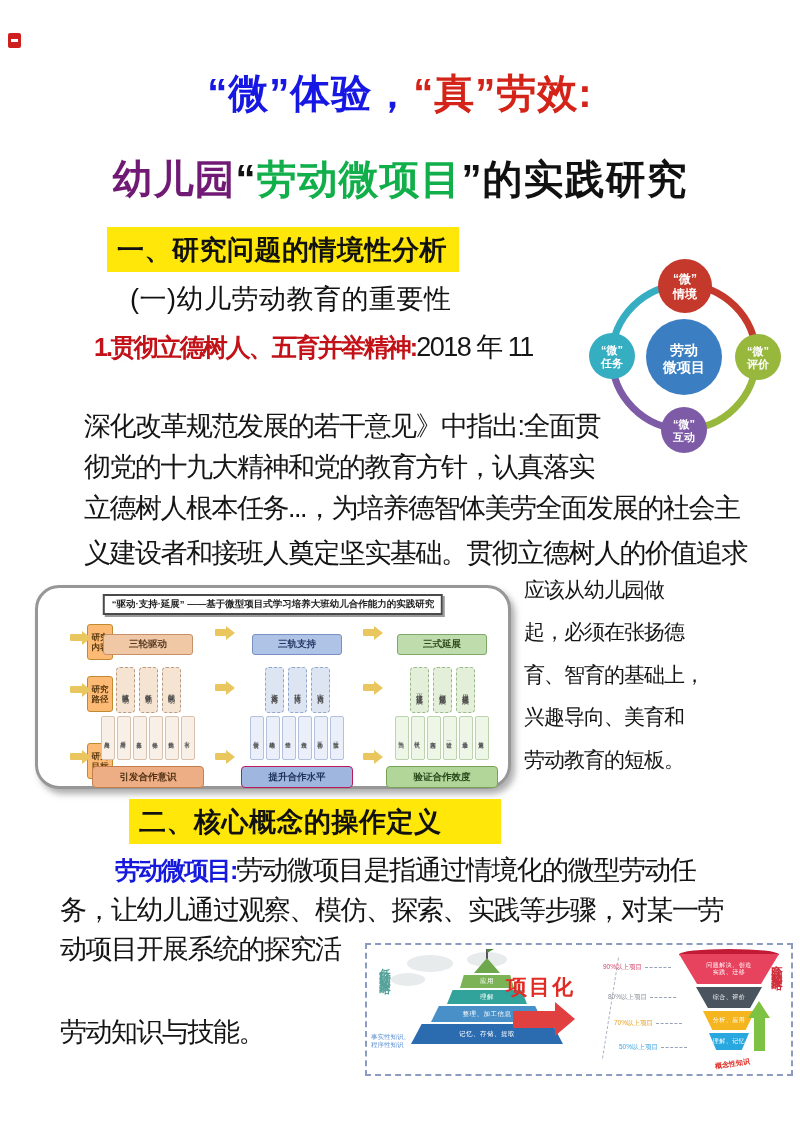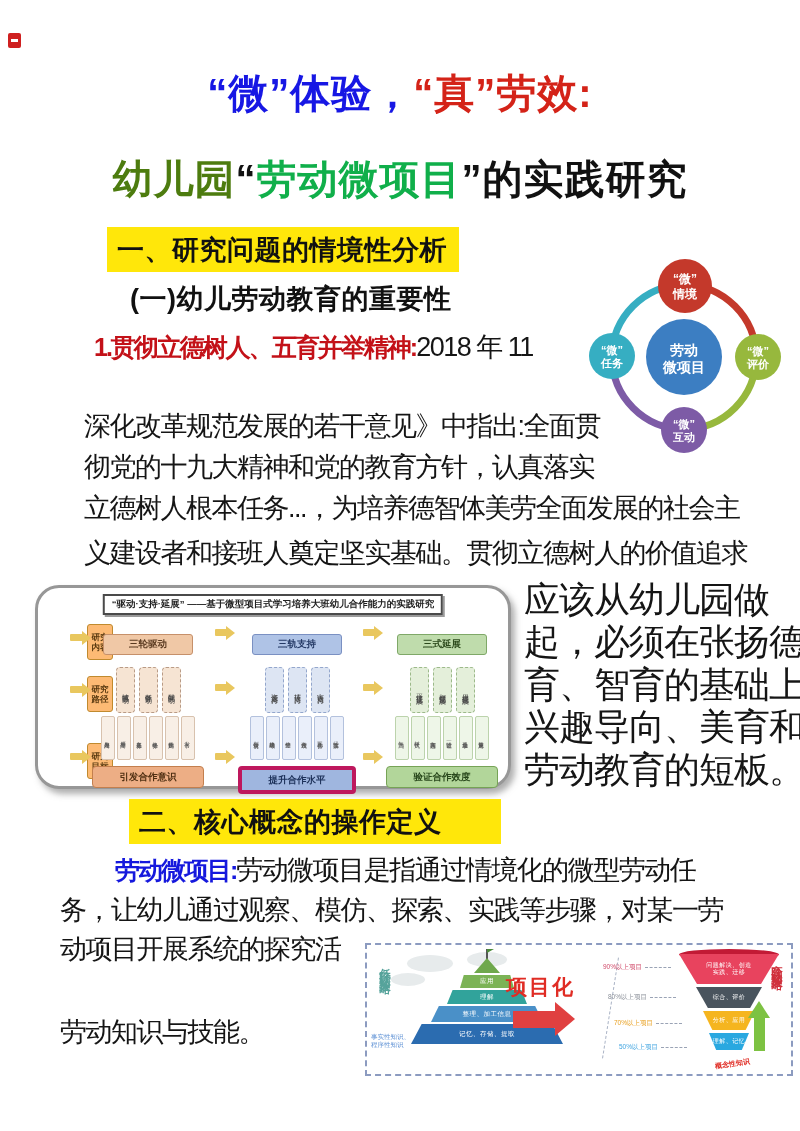--- a/index.html
+++ b/index.html
@@ -12,30 +12,30 @@
   #corner-mark{left:8px;top:33px;width:13px;height:15px;background:#cf2020;border-radius:2px;}
   #corner-mark:after{content:"";position:absolute;left:3px;top:3px;width:7px;height:9px;background:#fff;
         box-shadow:inset 0 -3px 0 #cf2020, inset 0 3px 0 #cf2020;}
 
   
   .title-line{left:0;width:800px;text-align:center;font-weight:900;font-size:40px;letter-spacing:1px;}
   #title1{top:66px;}
   #title2{top:152px;}
   .t-blue{color:#1717e4;}
   .t-red{color:#d42318;}
-  .t-magenta{color:#4d7c0f;}
+  .t-magenta{color:#701a75;}
   .t-green{color:#10af4a;}
   .t-black{color:#111;}
 
   
   .yellow-head{background:#ffe70a;font-weight:900;font-size:27px;color:#111;
         display:flex;align-items:center;padding:0 10px;letter-spacing:0.5px;}
   #head1{left:107px;top:227px;width:332px;height:45px;}
   #head2{left:129px;top:799px;width:352px;height:45px;}
-  .sub-head{font-weight:700;font-size:27px;color:#111;letter-spacing:0.5px;}
+  .sub-head{font-weight:400;font-size:27px;color:#111;letter-spacing:0.5px;}
 
   
   .pline{font-size:27px;letter-spacing:-1.5px;color:#151515;white-space:nowrap;}
   .lead-red{color:#c31118;font-weight:900;font-size:25px;letter-spacing:-2px;}
   .lead-blue{color:#1518dd;font-weight:900;font-size:25px;letter-spacing:-2px;}
 
   
   .cyc-txt{fill:#fff;font-weight:bold;font-family:"Liberation Sans",sans-serif;}
 
   
@@ -66,28 +66,28 @@
   .fcol .btm{height:20px;border-radius:4px;font-size:9.5px;font-weight:bold;display:flex;
         align-items:center;justify-content:center;margin:6px auto 0;}
   
   .c1 .hdr{background:#f0c8a6;border:1px solid #c6906a;color:#5a3a20;width:88px;}
   .c1 .midbox{background:#f6e4d3;}
   .c1 .smbox{background:#f8efe6;border-color:#d8c2ae;}
   .c1 .btm{background:#edae85;border:1px solid #c37f4e;color:#4f2f12;width:110px;}
   .c2 .hdr{background:#afc3e6;border:1px solid #7a90c2;color:#253a66;width:88px;}
   .c2 .midbox{background:#dde5f3;border-color:#93a6cc;}
   .c2 .smbox{background:#eaeffa;border-color:#b3c1dd;}
-  .c2 .btm{background:#9fb6df;border:4px solid #be185d;color:#1c3058;width:110px;}
+  .c2 .btm{background:#9fb6df;border:1px solid #be185d;color:#1c3058;width:110px;}
   .c3 .hdr{background:#bfdcac;border:1px solid #7fa868;color:#2c4a1c;width:88px;}
   .c3 .midbox{background:#e4efda;border-color:#9cb98a;}
   .c3 .smbox{background:#eef6e8;border-color:#bcd3ac;}
   .c3 .btm{background:#b2d69a;border:1px solid #76a356;color:#27461a;width:110px;}
 
   
-  .sideline{font-size:36px;letter-spacing:-1px;color:#151515;white-space:nowrap;}
+  .sideline{font-size:21px;letter-spacing:-1px;color:#151515;white-space:nowrap;}
 
   
   #fig2{left:365px;top:943px;width:428px;height:133px;border:2.5px dashed #8c9bc0;background:#fff;
         box-sizing:border-box;}
   .cloud{position:absolute;background:#e7ebec;border-radius:50%;}
   #fig2-left-label{left:10px;top:14px;font-size:11.5px;font-weight:900;color:#56a39b;
         letter-spacing:3px;}
   #fig2-right-label{right:7px;top:10px;font-size:11.5px;font-weight:900;color:#d0303c;
         letter-spacing:3px;}
   .pyr{position:absolute;left:50%;transform:translateX(-50%);

